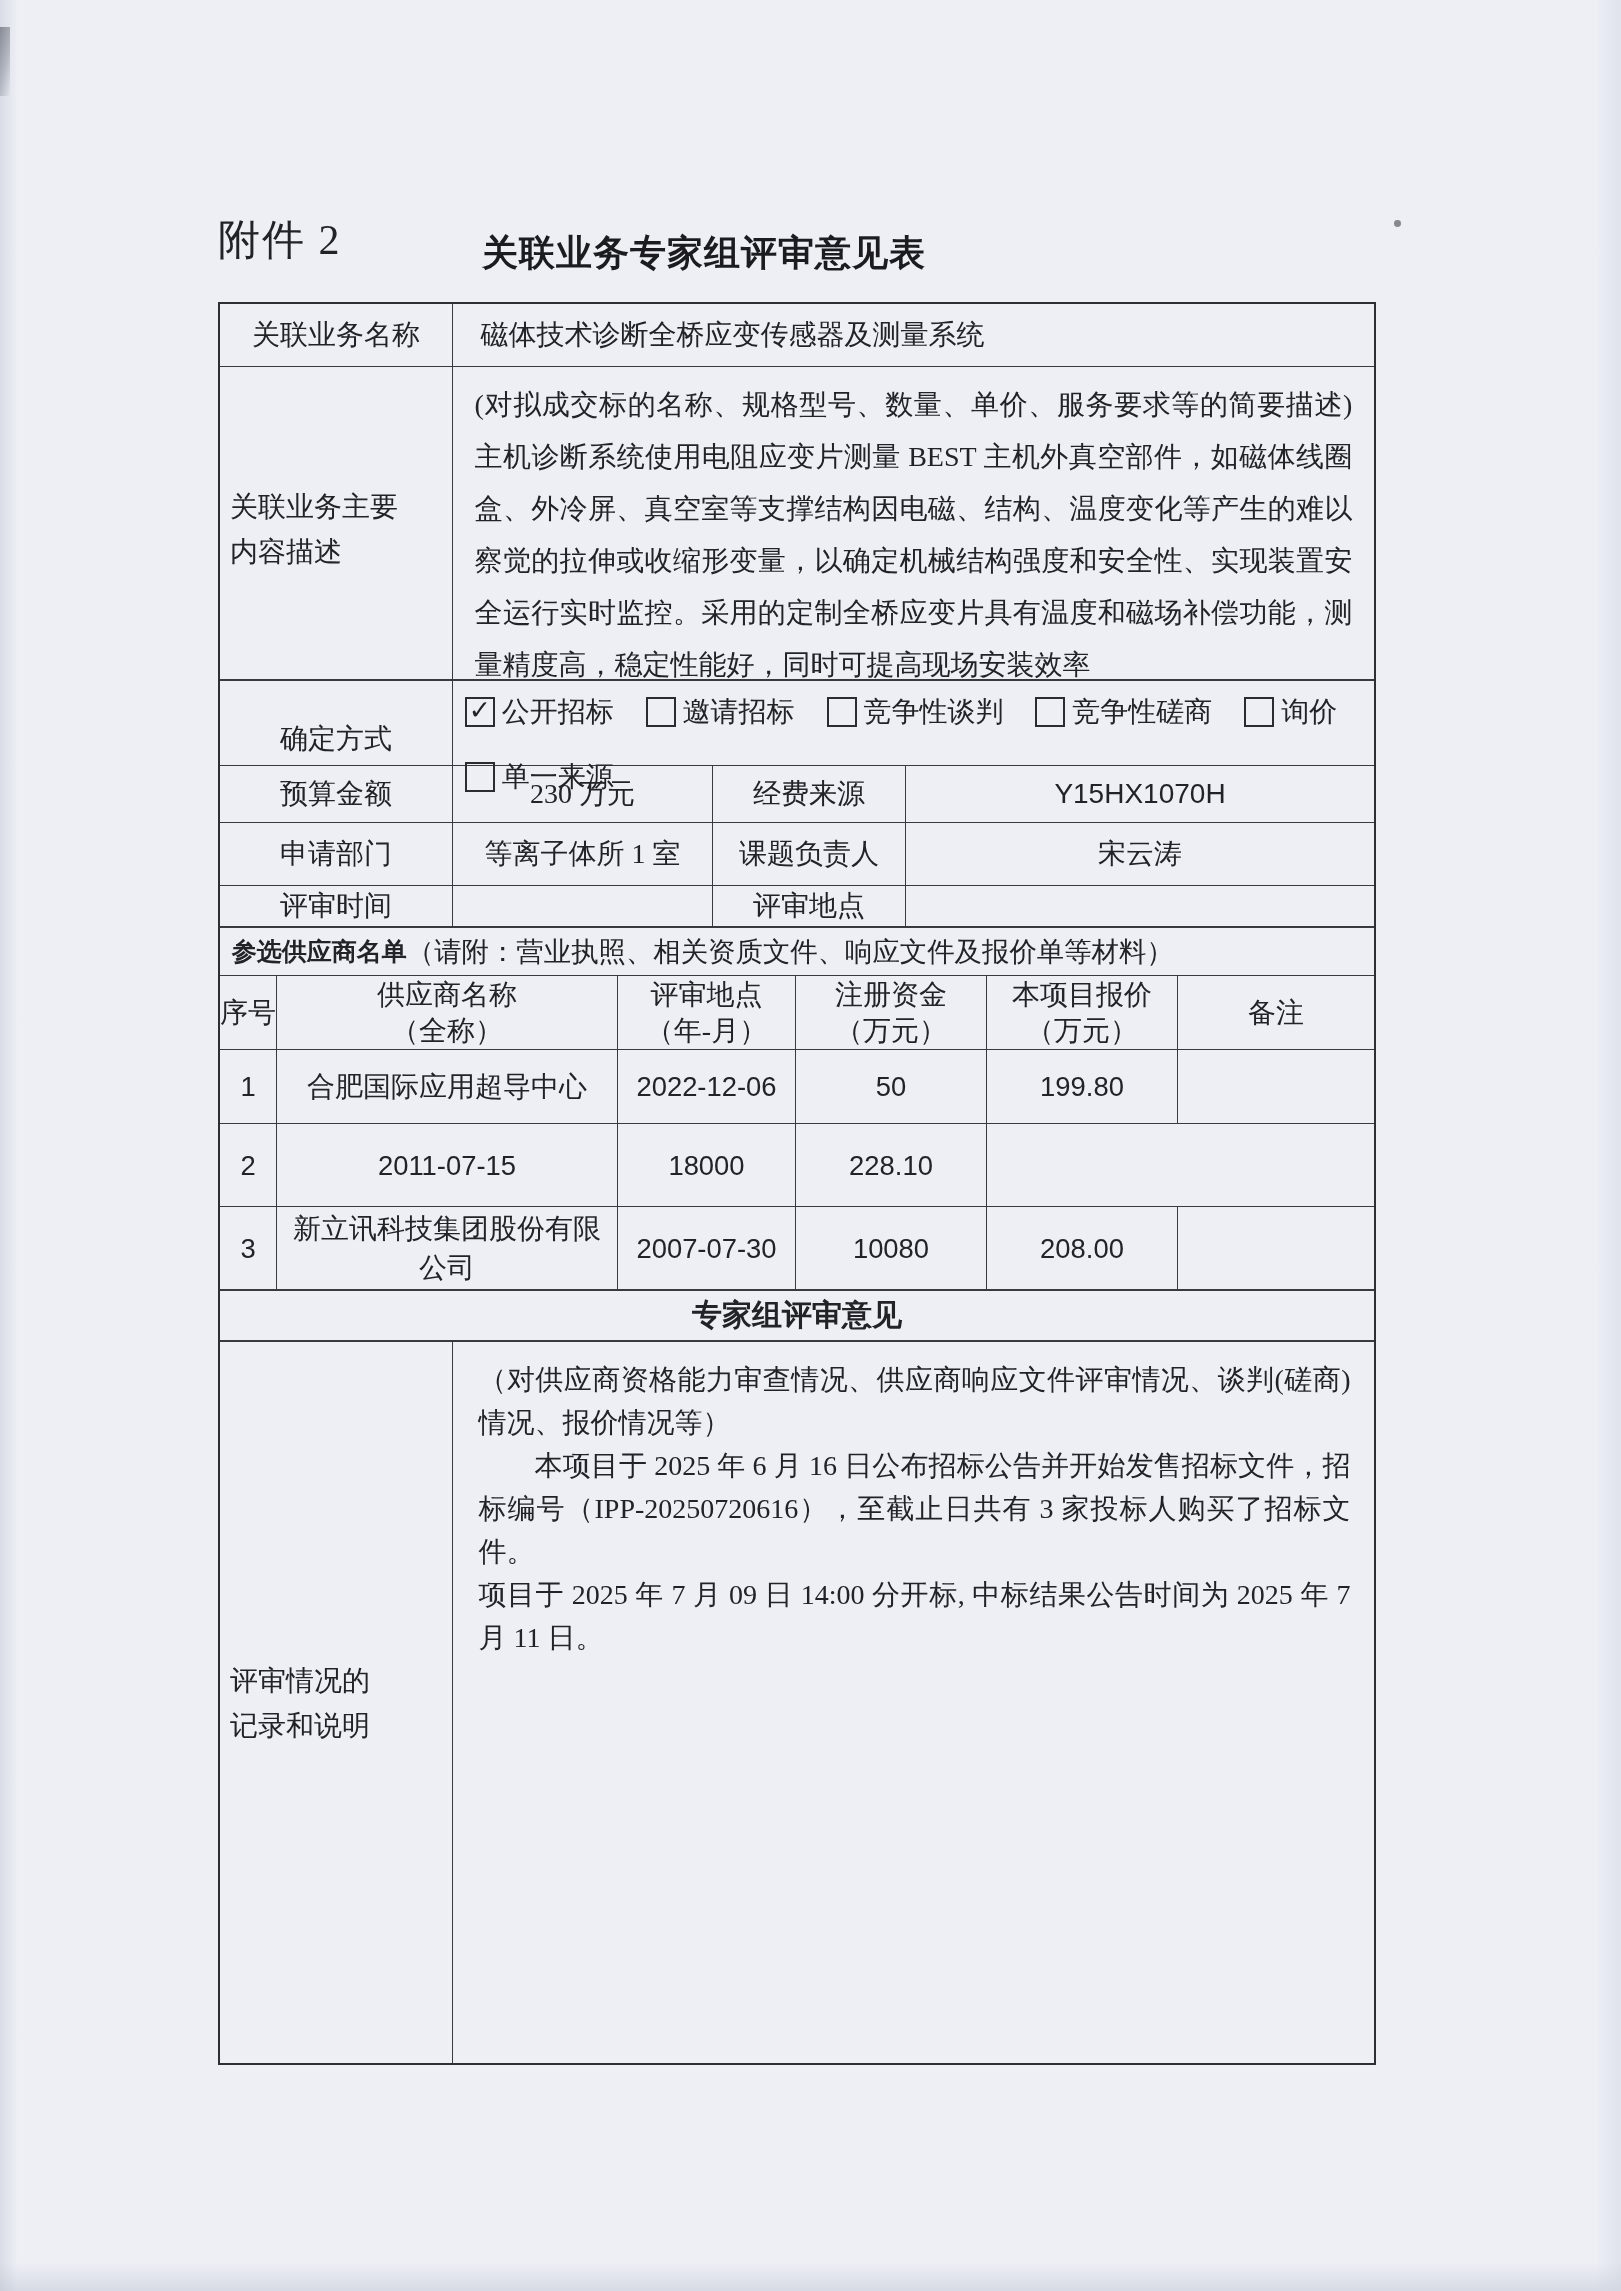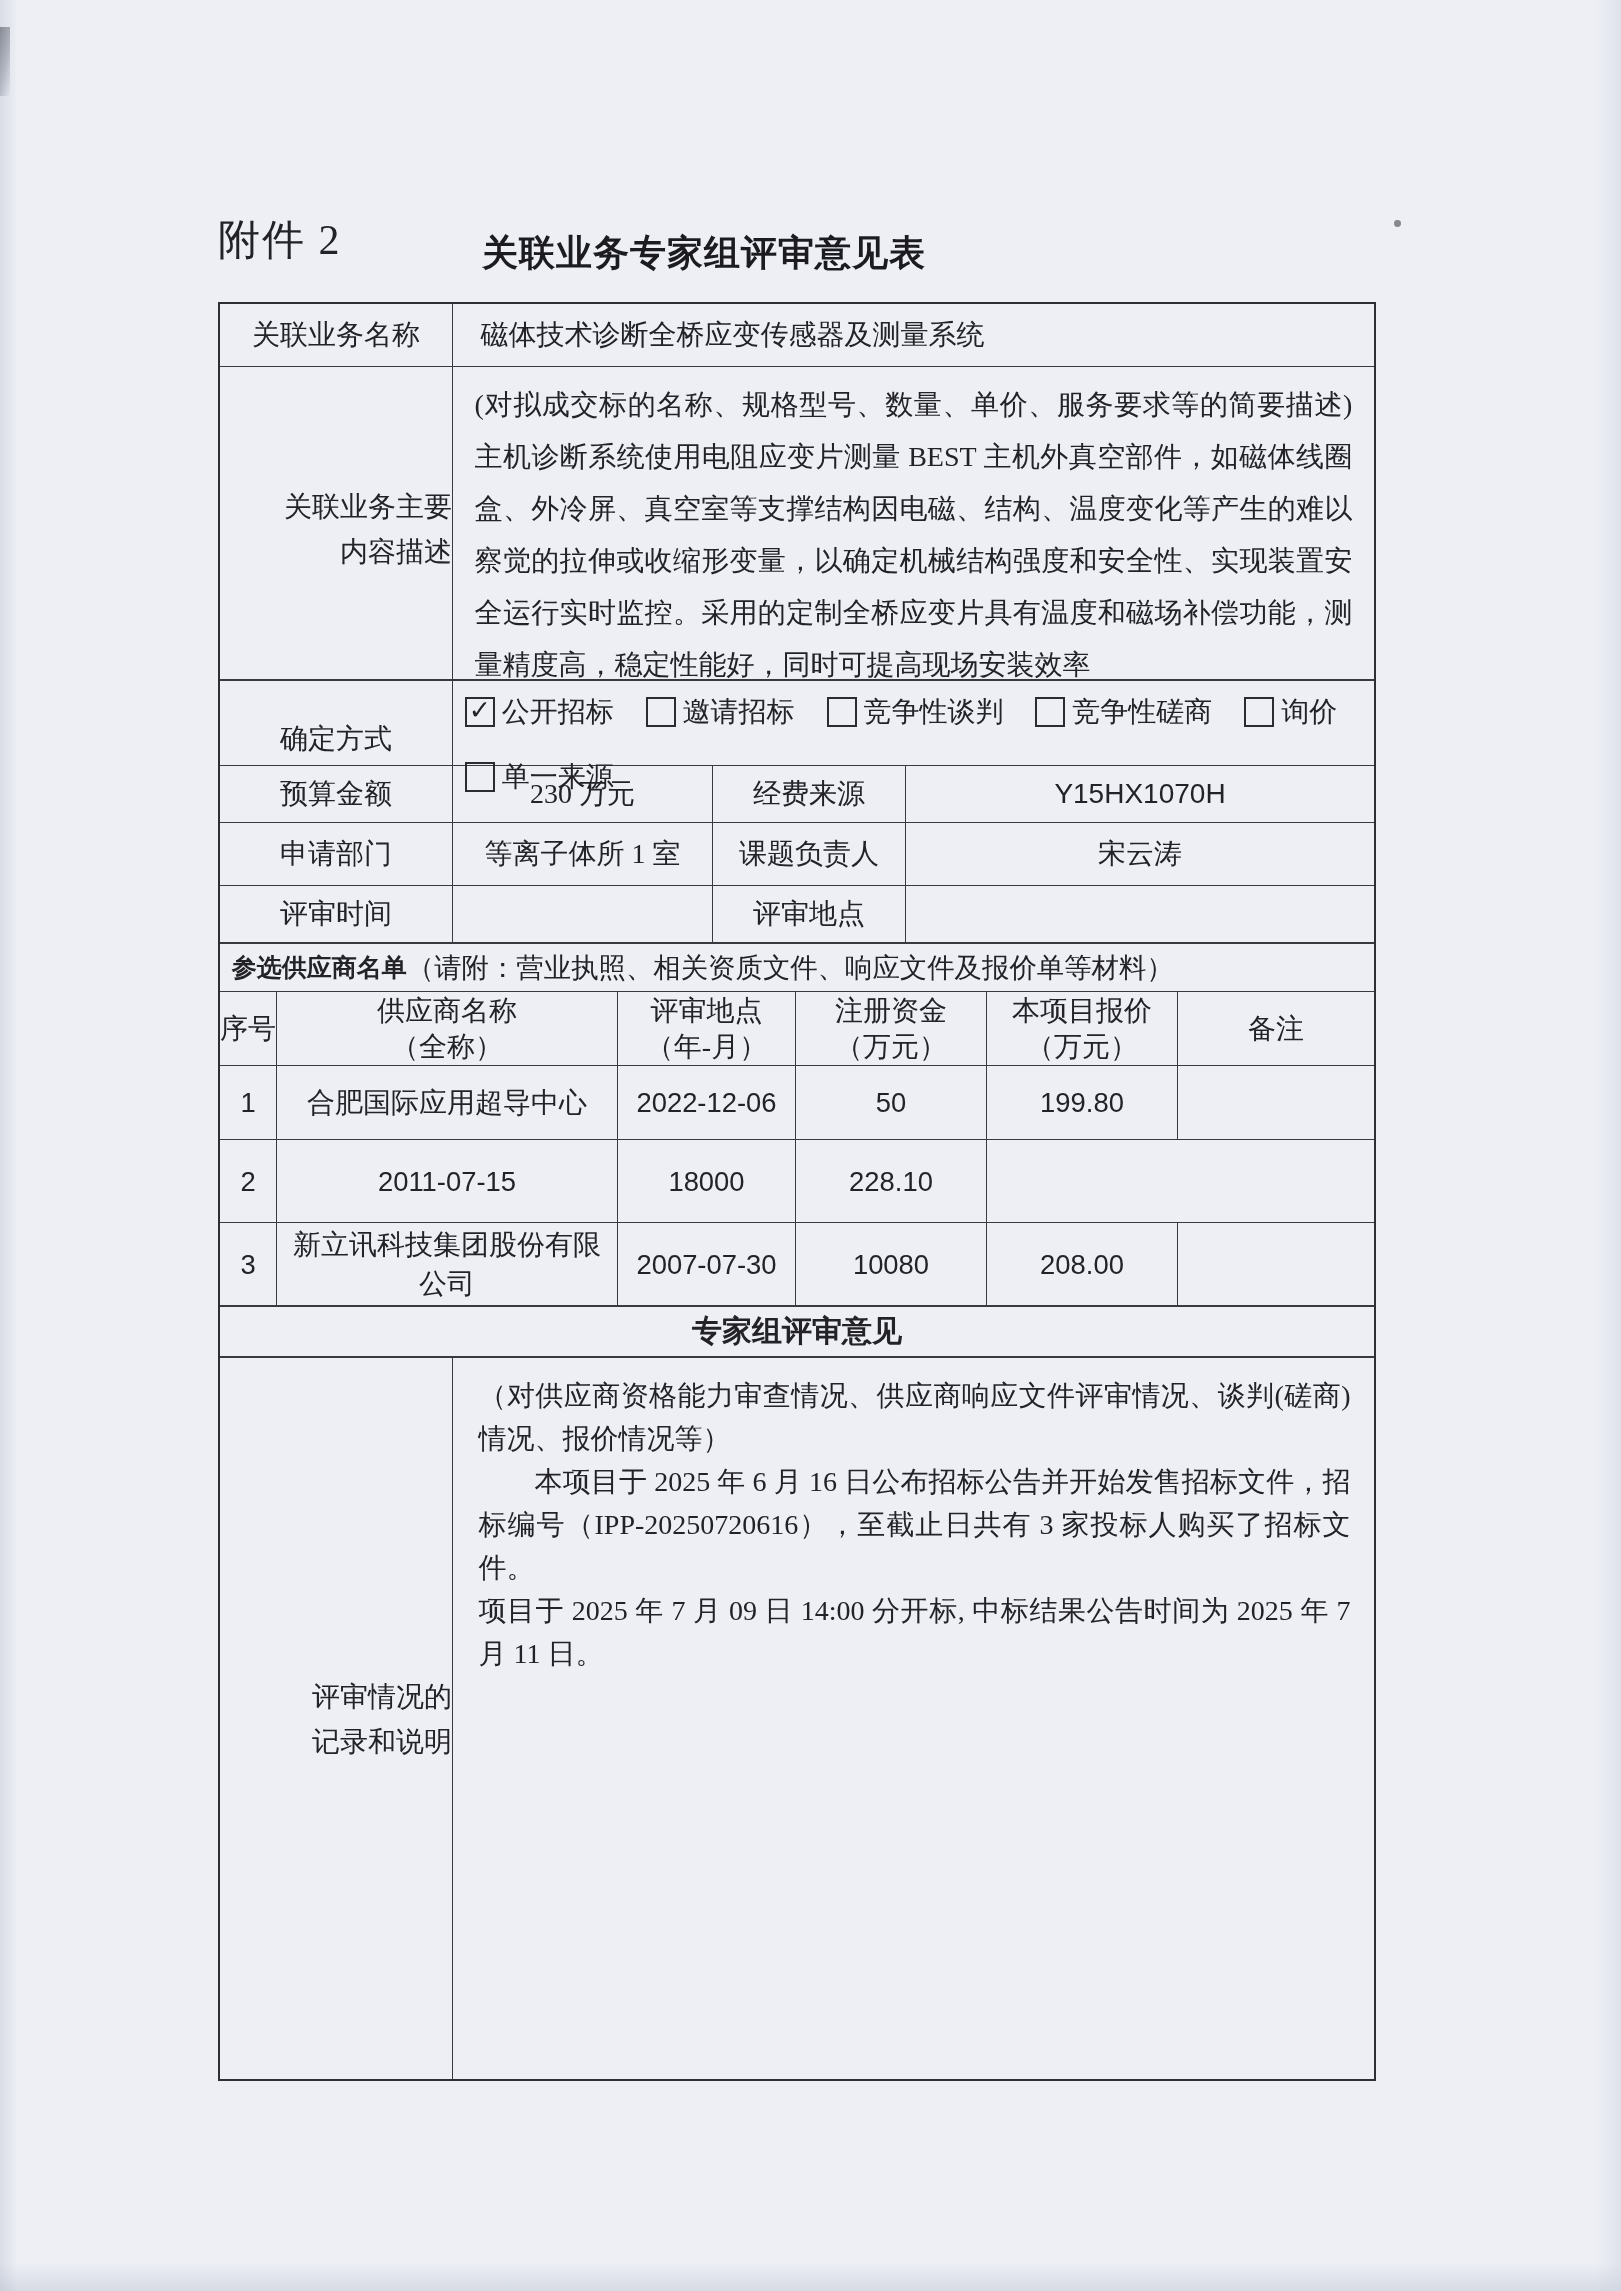--- a/index.html
+++ b/index.html
@@ -59,33 +59,33 @@
   .cols-2{grid-template-columns:233px 1fr;}
   .cols-4{grid-template-columns:233px 260px 193px 1fr;}
   .cols-sup{grid-template-columns:57px 341px 178px 191px 191px 1fr;}
   .cols-1{grid-template-columns:1fr;}
 
   .r-name{height:62px;}
   .r-desc{height:313px;}
   .r-method{height:86px;}
   .r-budget{height:57px;}
   .r-dept{height:63px;}
-  .r-time{height:57px;}
+  .r-time{height:41px;}
   .r-supband{height:49px;}
   .r-shead{height:74px;}
   .r-srow1{height:74px;}
   .r-srow2{height:83px;}
   .r-srow3{height:83px;}
   .r-revband{height:51px;}
   .r-record{height:723px;}
 
   .cell{display:flex;align-items:center;}
   .cell.center{justify-content:center;text-align:center;}
   .cell.left{justify-content:flex-start;padding-left:27.4px;}
-  .label-stack{display:flex;flex-direction:column;align-items:flex-end;justify-content:center;line-height:45px;}
+  .label-stack{display:flex;flex-direction:column;align-items:flex-start;justify-content:center;line-height:45px;padding-left:10px;}
 
   .desc-cell{display:block;padding:11.8px 21.6px 0 21.6px;text-align:justify;line-height:52px;}
   .desc-cell .hint{text-align:justify;}
 
   .method-cell{
     display:flex;flex-wrap:wrap;align-content:flex-start;
     padding:11.8px 9.8px 0 11.8px;column-gap:32px;row-gap:13.7px;
   }
   .opt{display:inline-flex;align-items:center;white-space:nowrap;}
   .cb{

